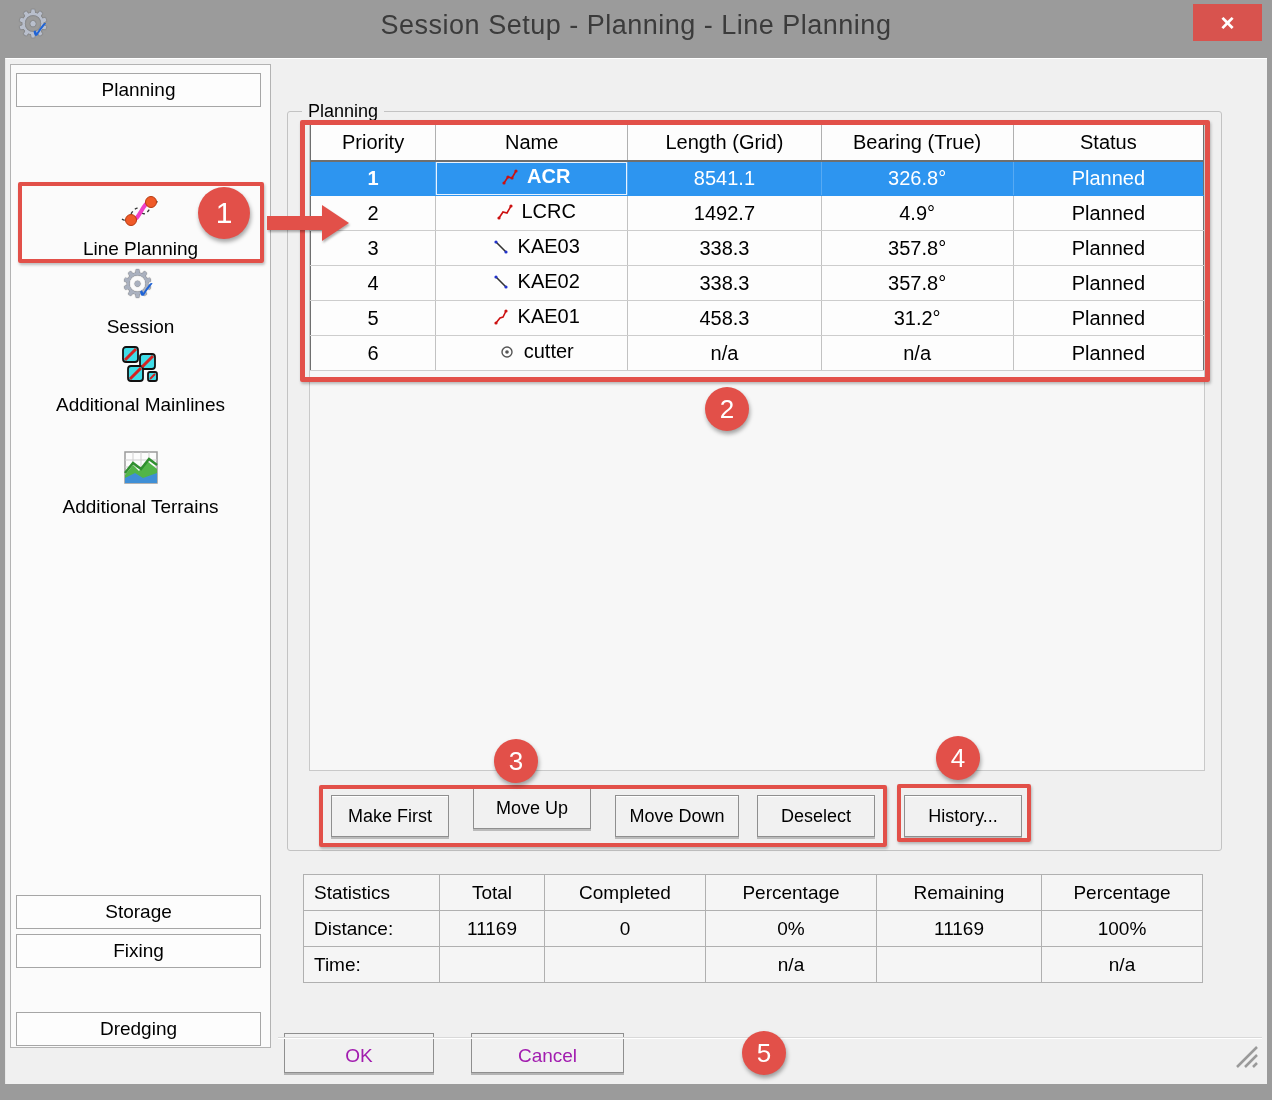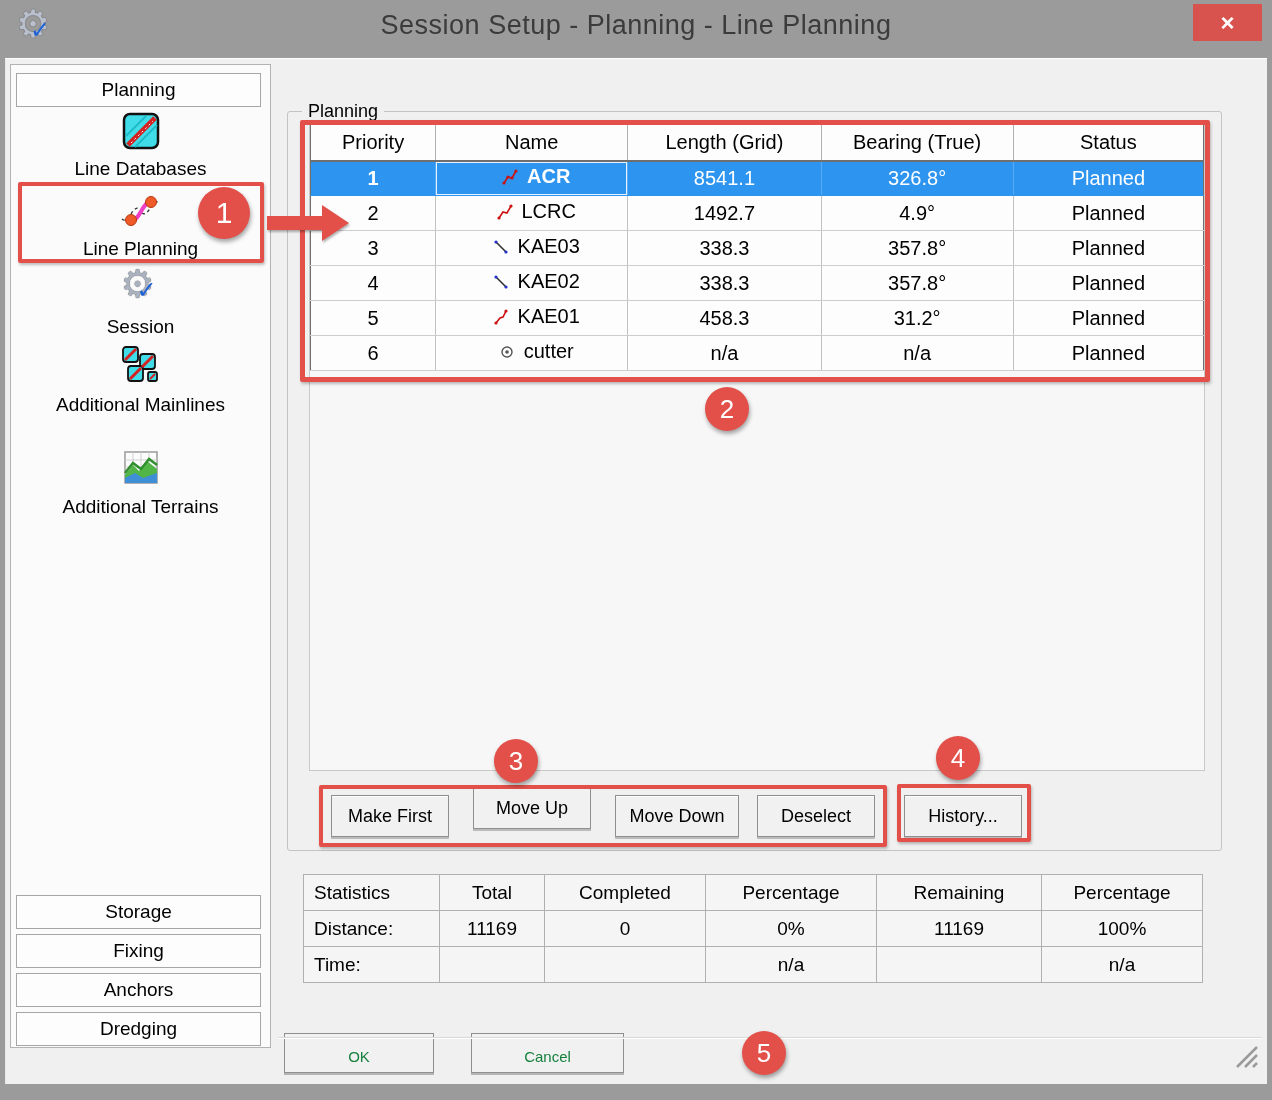--- a/index.html
+++ b/index.html
@@ -118,21 +118,21 @@
     height:36px; font-weight:normal; color:#000; text-align:center;
     border:1px solid #b0b0b0;
   }
   table.stats th.first, table.stats td.first{ text-align:left; padding-left:10px; }
 
   
   .footer-line{ position:absolute; left:272px; top:978px; width:984px; height:0; border-top:1px solid #d9d9d9; box-shadow:0 1px 0 #fff; z-index:6; }
   .btn-footer{
     position:absolute; top:974px; height:40px; background:#f1f1f1;
     border:1px solid #8f8f8f; box-shadow:0 2px 0 rgba(0,0,0,.25);
-    font-family:inherit; font-size:15px; color:#15803d; cursor:pointer; z-index:5; padding-top:6px;
+    font-family:inherit; font-size:19px; color:#a21caf; cursor:pointer; z-index:5; padding-top:6px;
   }
   .btn-ok{ left:278px; width:150px; }
   .btn-cancel{ left:465px; width:153px; }
   .resize-grip{ position:absolute; left:1225px; top:984px; z-index:4; cursor:nwse-resize; }
 
   
   .ann{ position:absolute; z-index:50; pointer-events:none; }
   .ann-rect{ border:5px solid #e25049; border-radius:2px; box-shadow:1px 2px 3px rgba(0,0,0,.25); }
   .rect1{ left:12px;  top:123px; width:246px; height:81px;  border-width:4px; }
   .rect2{ left:294px; top:61px;  width:910px; height:262px; }
@@ -165,32 +165,20 @@
     <button class="close-btn">
       <span>×</span>
     </button>
   </div>
 
   <div class="client">
 
     <div class="sidebar">
       <button class="side-header">Planning</button>
 
-      <div class="nav-item ni0">
-        <span class="nav-icon">
-          <svg width="38" height="38" viewBox="0 0 38 38">
-            <rect x="2" y="2" width="34" height="34" rx="6" fill="#40dde8" stroke="#111" stroke-width="2.5"></rect>
-            <line x1="4" y1="24" x2="24" y2="4" stroke="#1fb9c9" stroke-width="2"></line>
-            <line x1="13" y1="35" x2="35" y2="13" stroke="#1fb9c9" stroke-width="2"></line>
-            <line x1="6" y1="33" x2="33" y2="6" stroke="#d42222" stroke-width="5"></line>
-            <line x1="9" y1="31" x2="31" y2="9" stroke="#f5f5f5" stroke-width="1" stroke-dasharray="2 3"></line>
-          </svg>
-        </span>
-        <span class="nav-label">Line Databases</span>
-      </div>
 
       <div class="nav-item ni1">
         <span class="nav-icon">
           <svg width="46" height="38" viewBox="0 0 46 38">
             <path d="M4 27 C 11 33 14 12 22 17" fill="none" stroke="#333" stroke-width="1.3" stroke-dasharray="3 3"></path>
             <path d="M24 21 C 31 26 34 5 42 11" fill="none" stroke="#333" stroke-width="1.3" stroke-dasharray="3 3"></path>
             <path d="M13 28 C 21 31 25 8 33 10" fill="none" stroke="#ee3fc7" stroke-width="4"></path>
             <circle cx="13" cy="28" r="5.5" fill="#f05a28" stroke="#b63a10" stroke-width="1"></circle>
             <circle cx="33" cy="10" r="5.5" fill="#f05a28" stroke="#b63a10" stroke-width="1"></circle>
           </svg>
@@ -239,21 +227,20 @@
             <path d="M4 25 L12 15 L18 21 L26 11 L36 19 L36 33 L4 33 Z" fill="#52b548"></path>
             <path d="M4 28 L14 23 L22 28 L36 23 L36 33 L4 33 Z" fill="#3f8fd6"></path>
             <path d="M4 23 L12 13 L20 19 L28 9 L36 15" fill="none" stroke="#2f8f2f" stroke-width="2.5"></path>
           </svg>
         </span>
         <span class="nav-label">Additional Terrains</span>
       </div>
 
       <button class="side-btn sb0">Storage</button>
       <button class="side-btn sb1">Fixing</button>
-      <button class="side-btn sb2">Anchors</button>
       <button class="side-btn sb3">Dredging</button>
     </div>
 
     <div class="groupbox">
       <span class="groupbox-label">Planning</span>
     </div>
 
     <div class="list-control">
       <table class="plan">
         <colgroup>

